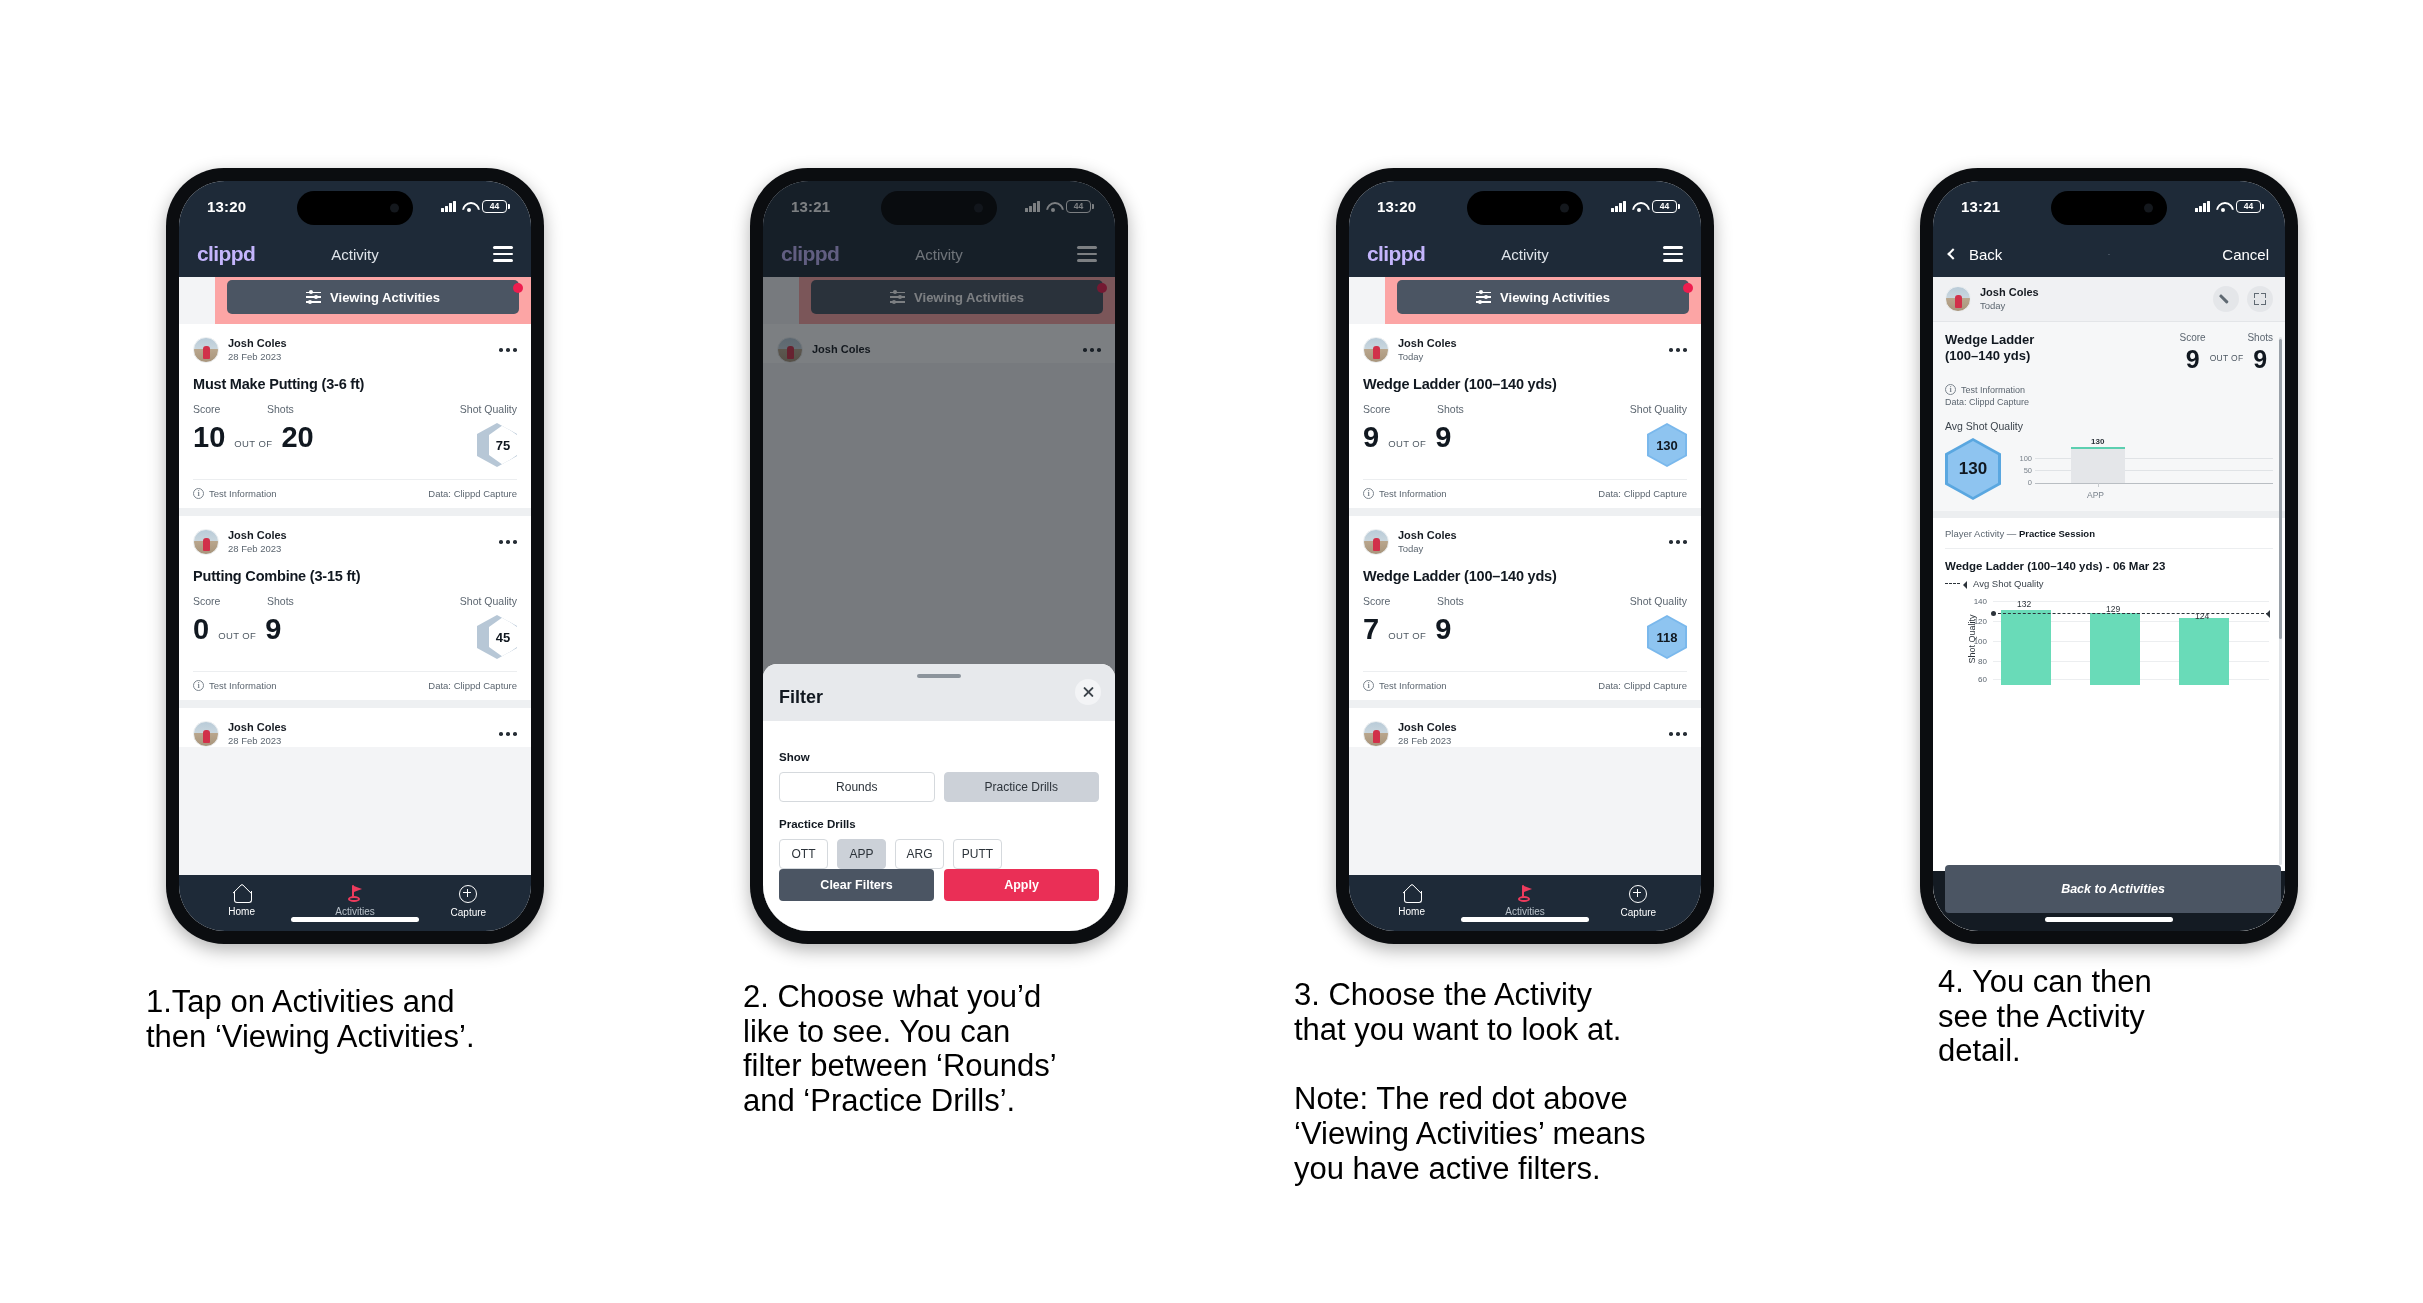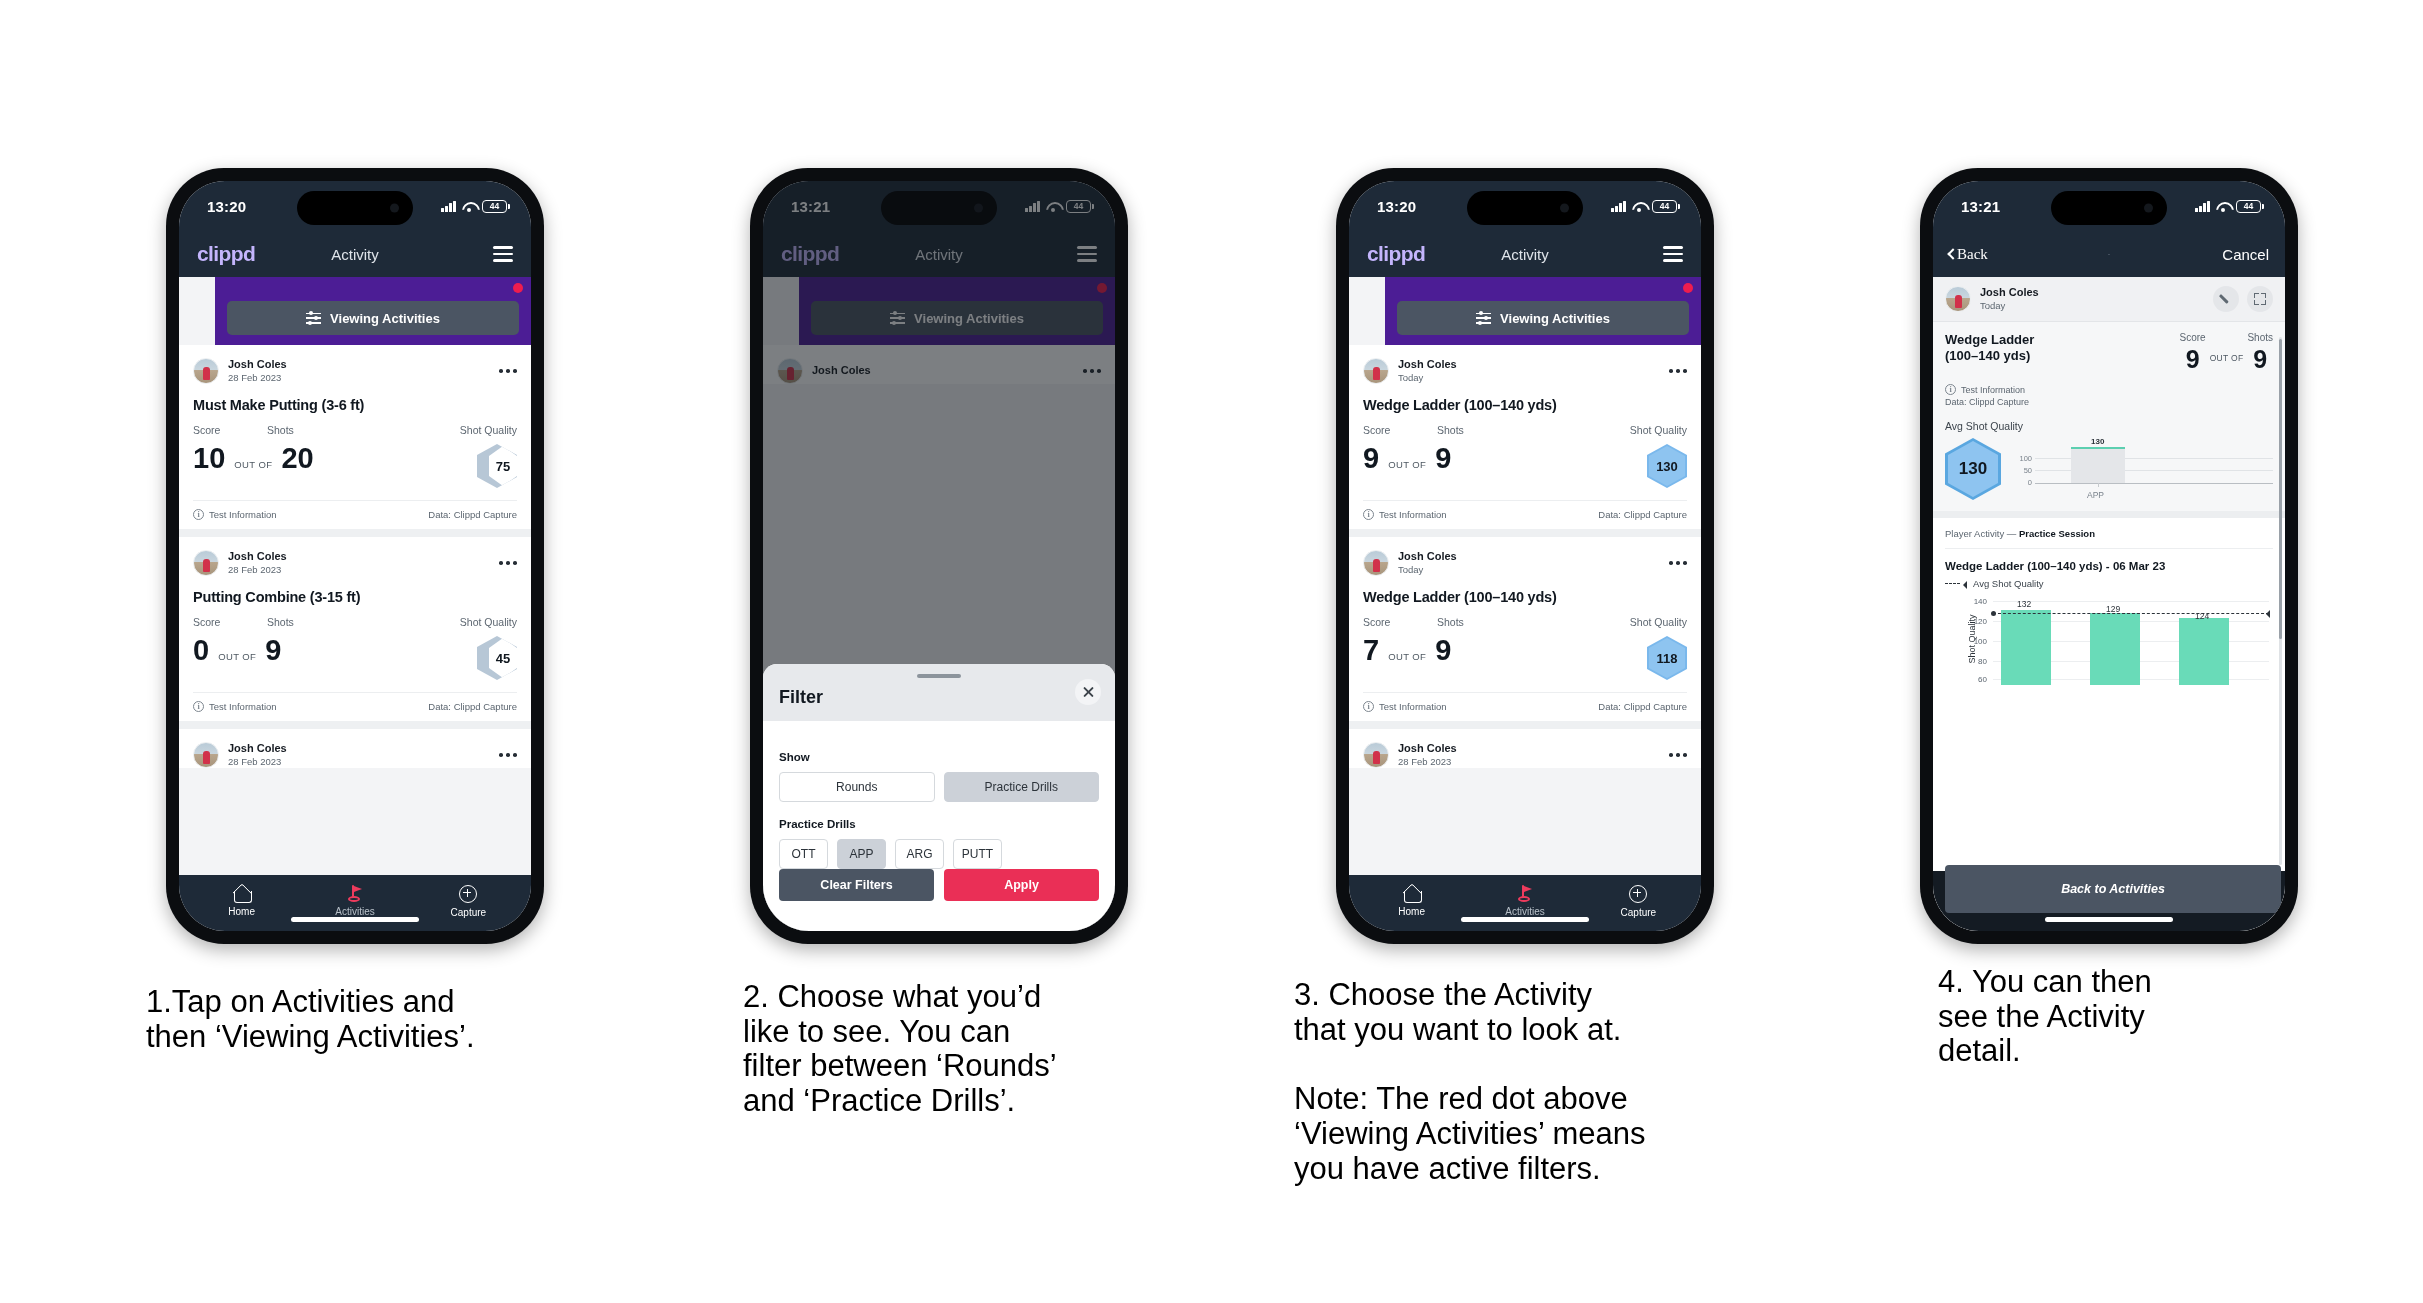--- a/index.html
+++ b/index.html
@@ -99,31 +99,31 @@
   }
   .burger { margin-left: auto; display: flex; flex-direction: column; gap: 4px; z-index: 2; }
   .burger i { display:block; width: 20px; height: 2.4px; background: #fff; border-radius: 2px; }
 
   
   .backbar {
     height: 46px; flex: 0 0 46px; background: #1e2a38;
     display: flex; align-items: center; padding: 0 16px;
     color: #fff; font-size: 15px; position: relative; z-index: 25;
   }
-  .backbar .bk { display:flex; align-items:center; gap:0;font-family:Liberation Serif, serif; }
+  .backbar .bk { display:flex; align-items:center; gap:12px; }
   .chev-l { width: 8px; height: 8px; border-left: 2px solid #fff; border-bottom: 2px solid #fff;
             transform: rotate(45deg); }
   .backbar .cx { margin-left: auto; }
   .backbar .mid { position:absolute; left:0; right:0; text-align:center; font-size:9px; color:#6d7a88; }
 
   
   .body { flex: 1 1 auto; background: #f3f4f6; overflow: hidden; position: relative; }
 
   
-  .viewwrap { padding: 24px 12px 10px; background: #4c1d95; position: relative; margin-left: 36px; }
+  .viewwrap { padding: 3px 12px 10px; background: #fca5a5; position: relative; margin-left: 36px; }
   .viewbtn {
     height: 34px; background: #4b5563; border-radius: 5px;
     display: flex; align-items: center; justify-content: center; gap: 9px;
     color: #fff; font-size: 13px; font-weight: bold; position: relative;
   }
   .reddot {
     position: absolute; right: 8px; top: 6px;
     width: 10px; height: 10px; border-radius: 50%; background: #ee1d4e;
     z-index: 5;
   }

